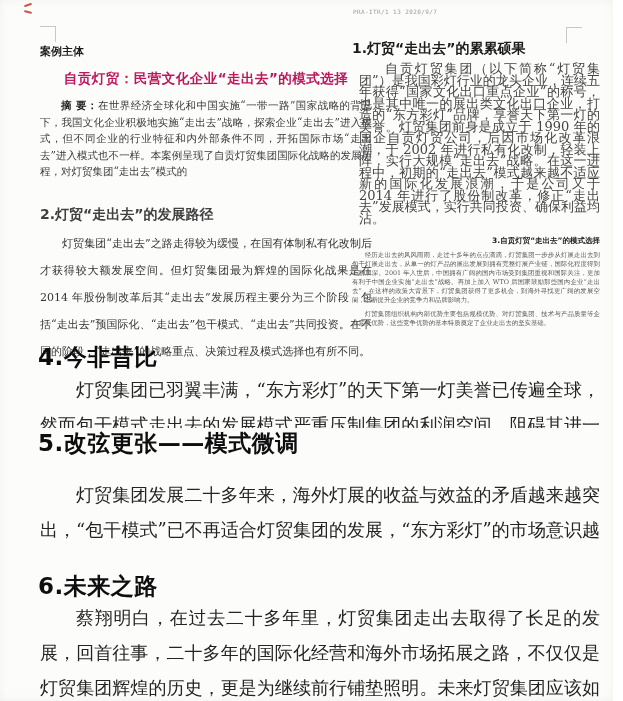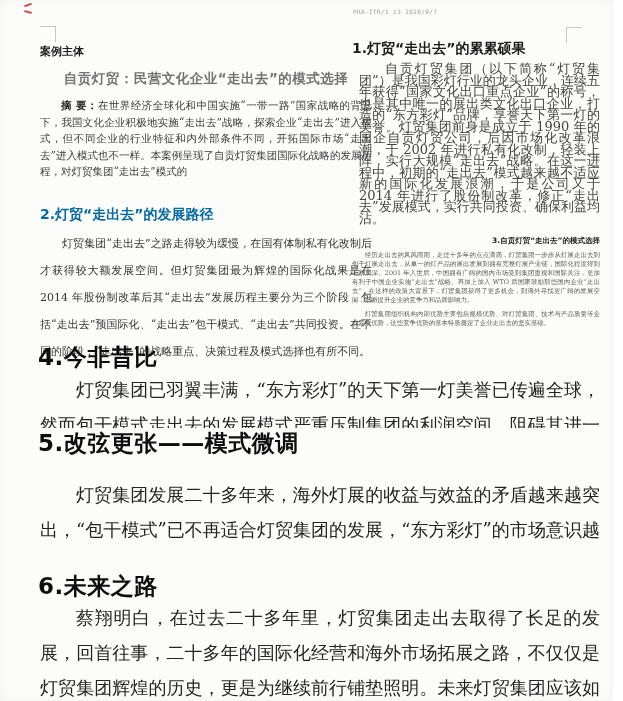--- a/index.html
+++ b/index.html
@@ -27,31 +27,31 @@
 
   
   .col-left { position:absolute; left:40px; top:44px; width:332px; }
   .case-label {
     font-family:"DejaVu Sans", sans-serif;
     font-size:11px; font-weight:bold; color:#1d1d1d;
   }
   .doc-title {
     margin:11px 0 0 0; text-align:center;
     font-family:"DejaVu Sans", sans-serif;
-    font-size:13.5px; font-weight:bold; color:#737373; letter-spacing:.5px;
+    font-size:13.5px; font-weight:bold; color:#be185d; letter-spacing:.5px;
   }
   .abstract {
     margin:9px 0 0 0; font-size:10.5px; line-height:16.5px;
     text-align:justify; text-indent:2em; color:#3a3a3a;
   }
   .abstract b { color:#222; }
   .h2 {
     margin:26px 0 0 0;
     font-family:"DejaVu Sans", sans-serif;
-    font-size:14px; font-weight:bold; color:#0369a1;
+    font-size:14px; font-weight:bold; color:#404040;
   }
   .body-md {
     margin:6px 0 0 0; font-size:11px; line-height:27px;
     text-align:justify; text-indent:2em; color:#333;
   }
 
   
   .col-right { position:absolute; left:352px; top:40px; width:248px; }
   .h-sm {
     margin:0; font-family:"DejaVu Sans", sans-serif;

